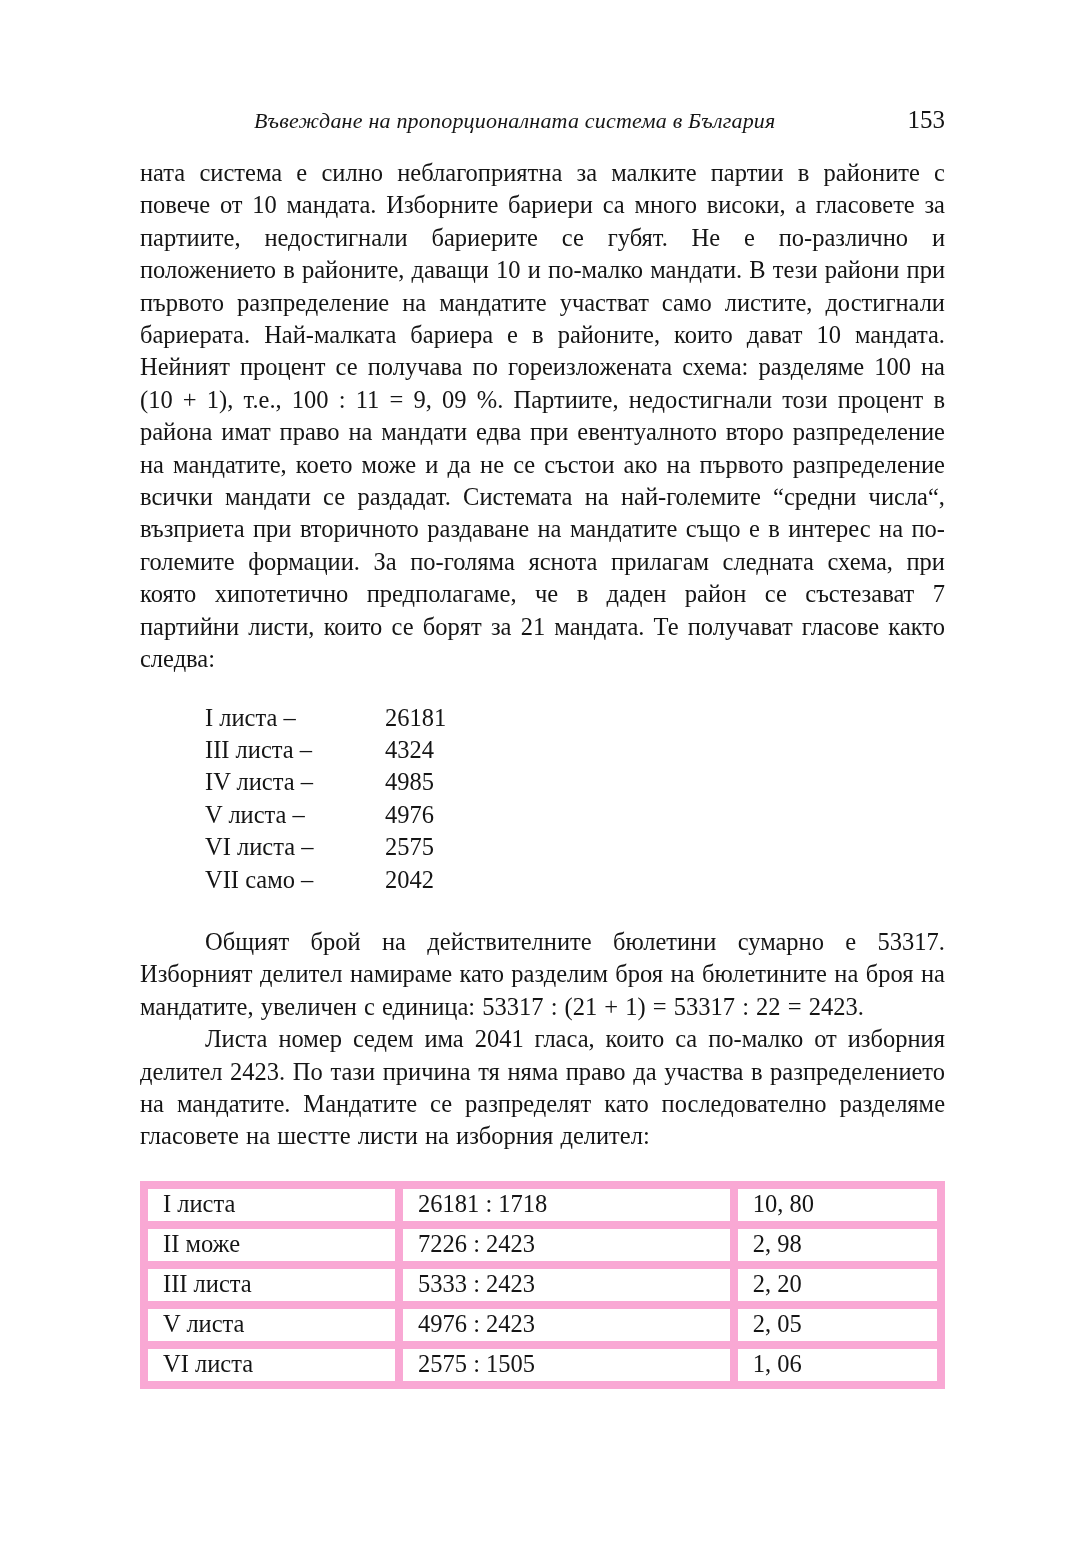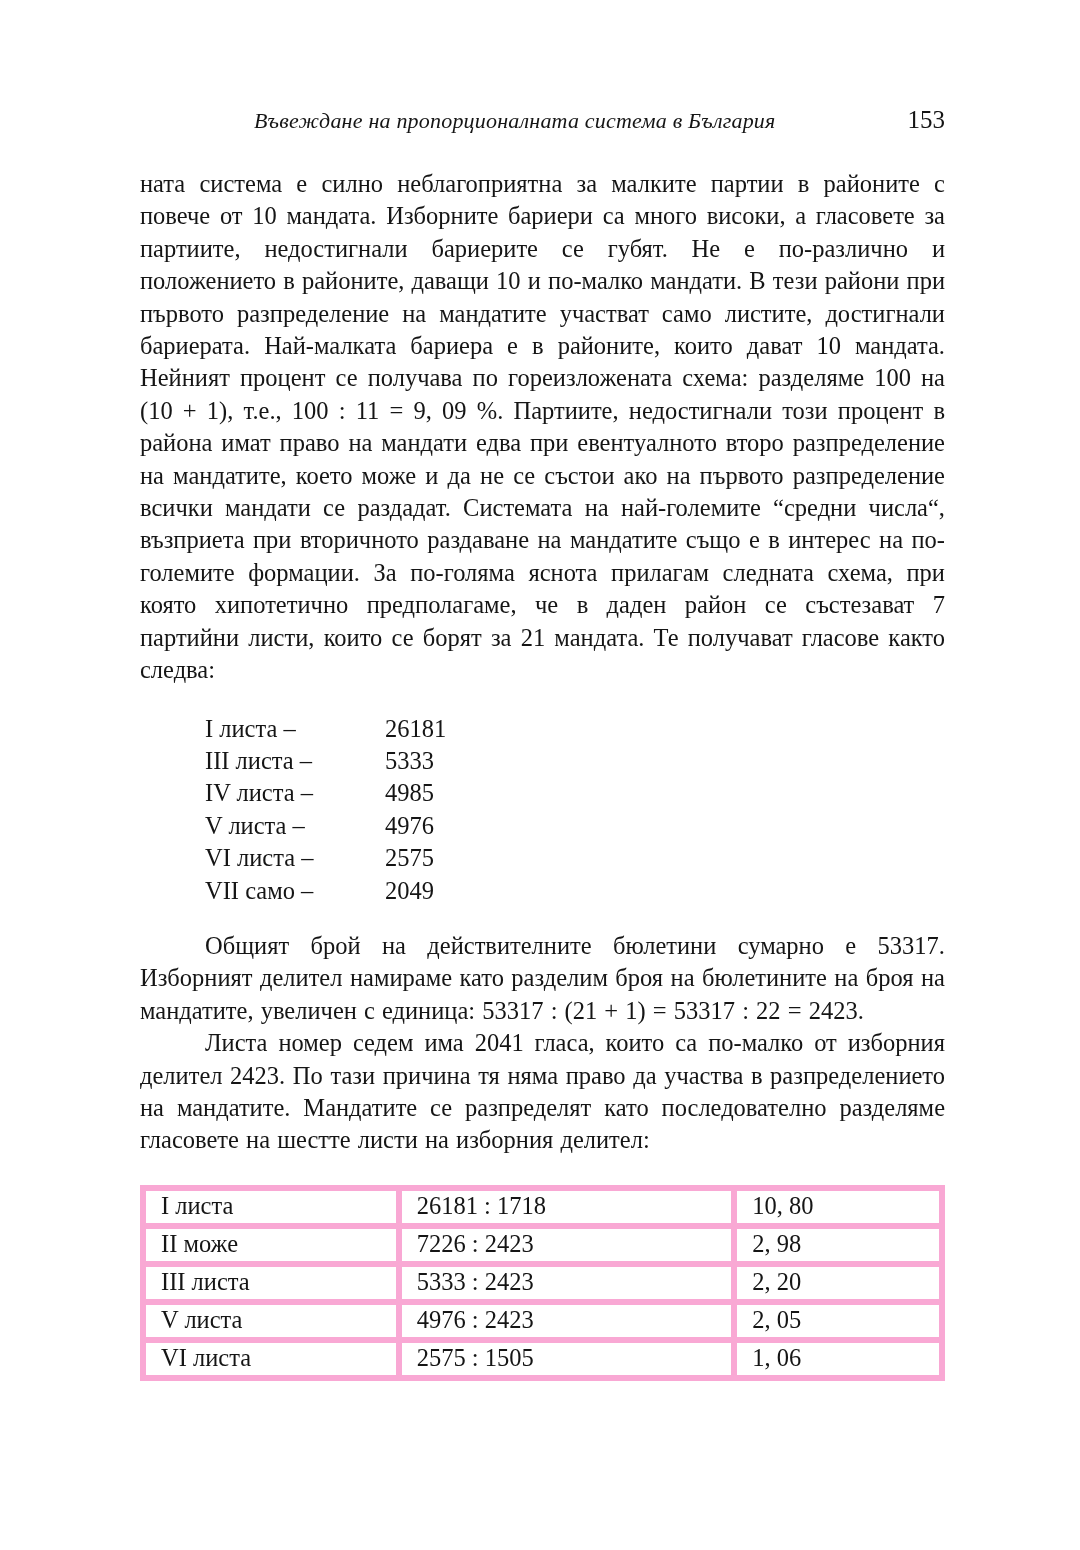--- a/index.html
+++ b/index.html
@@ -34,49 +34,49 @@
     letter-spacing: 0.2px;
     white-space: nowrap;
   }
   .page-number {
     font-size: 25px;
     margin-left: 18px;
   }
   .content {
     position: absolute;
     left: 140px;
-    top: 168px;
+    top: 157px;
     width: 805px;
   }
   p.body-par {
     margin: 0;
     font-size: 24.5px;
     line-height: 32.4px;
     text-align: justify;
     word-spacing: 1px;
   }
   p.indent { text-indent: 65px; }
   .vote-list {
-    margin: 26px 0 23px 65px;
+    margin: 26px 0 30px 65px;
   }
   .vote-row {
     display: flex;
     font-size: 24.5px;
     line-height: 32.4px;
   }
   .vote-label { width: 180px; }
   .vote-value { }
   table.division-table {
     margin-top: 28px;
     width: 100%;
     border-collapse: collapse;
     font-size: 24.5px;
   }
   table.division-table td {
-    border: 6px solid #f9a8d4;
+    border: 8px solid #f9a8d4;
     padding: 1px 9px 3px 15px;
     height: 32px;
     vertical-align: middle;
   }
   td.col-list  { width: 32%; }
   td.col-div   { width: 42%; }
   td.col-res   { width: 26%; }
 </style>
 </head>
 <body>
@@ -92,37 +92,37 @@
 
     <p class="body-par">ната система е силно неблагоприятна за малките партии в районите с повече от 10 мандата. Изборните бариери са много високи, а гласовете за партиите, недостигнали бариерите се губят. Не е по-различно и положението в районите, даващи 10 и по-малко мандати. В тези райони при първото разпределение на мандатите участват само листите, достигнали бариерата. Най-малката бариера е в районите, които дават 10 мандата. Нейният процент се получава по гореизложената схема: разделяме 100 на (10 + 1), т.е., 100 : 11 = 9, 09 %. Партиите, недостигнали този процент в района имат право на мандати едва при евентуалното второ разпределение на мандатите, което може и да не се състои ако на първото разпределение всички мандати се раздадат. Системата на най-големите “средни числа“, възприета при вторичното раздаване на мандатите също е в интерес на по-големите формации. За по-голяма яснота прилагам следната схема, при която хипотетично предполагаме, че в даден район се състезават 7 партийни листи, които се борят за 21 мандата. Те получават гласове както следва:</p>
 
     <div class="vote-list">
       <div class="vote-row">
         <span class="vote-label">I листа –</span>
         <span class="vote-value">26181</span>
       </div>
       <div class="vote-row">
         <span class="vote-label">III листа –</span>
-        <span class="vote-value">5333</span>
+        <span class="vote-value">4324</span>
       </div>
       <div class="vote-row">
         <span class="vote-label">IV листа –</span>
         <span class="vote-value">4985</span>
       </div>
       <div class="vote-row">
         <span class="vote-label">V листа –</span>
         <span class="vote-value">4976</span>
       </div>
       <div class="vote-row">
         <span class="vote-label">VI листа –</span>
         <span class="vote-value">2575</span>
       </div>
       <div class="vote-row">
         <span class="vote-label">VII само –</span>
-        <span class="vote-value">2049</span>
+        <span class="vote-value">2042</span>
       </div>
     </div>
 
     <p class="body-par indent">Общият брой на действителните бюлетини сумарно е 53317. Изборният делител намираме като разделим броя на бюлетините на броя на мандатите, увеличен с единица: 53317 : (21 + 1) = 53317 : 22 = 2423.</p>
     <p class="body-par indent">Листа номер седем има 2041 гласа, които са по-малко от изборния делител 2423. По тази причина тя няма право да участва в разпределението на мандатите. Мандатите се разпределят като последователно разделяме гласовете на шестте листи на изборния делител:</p>
 
     <table class="division-table">
       <tbody>
         <tr>
           <td class="col-list">I листа</td>

